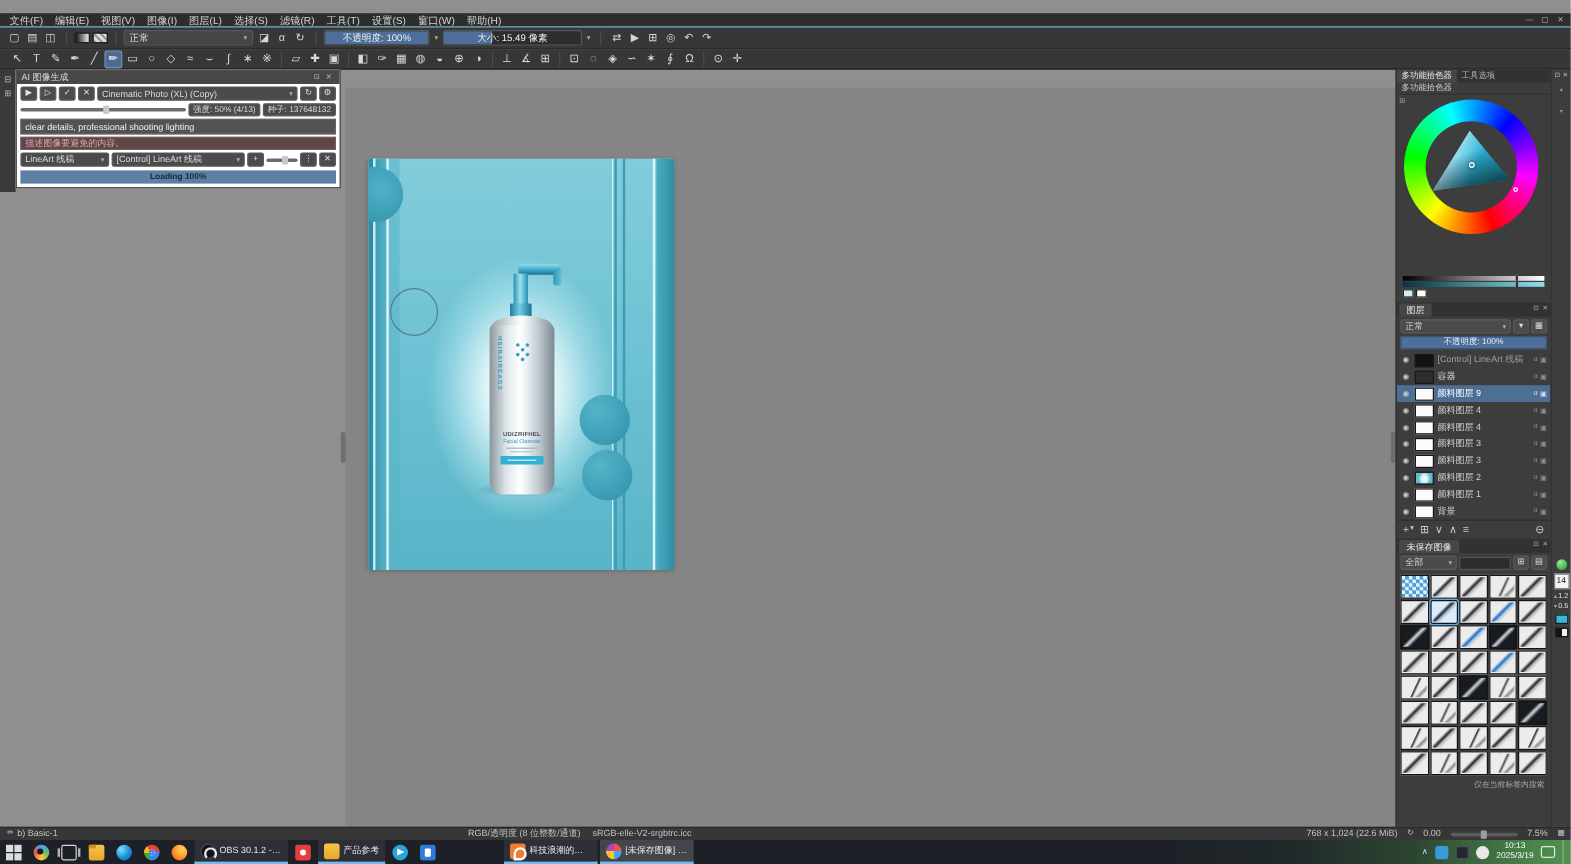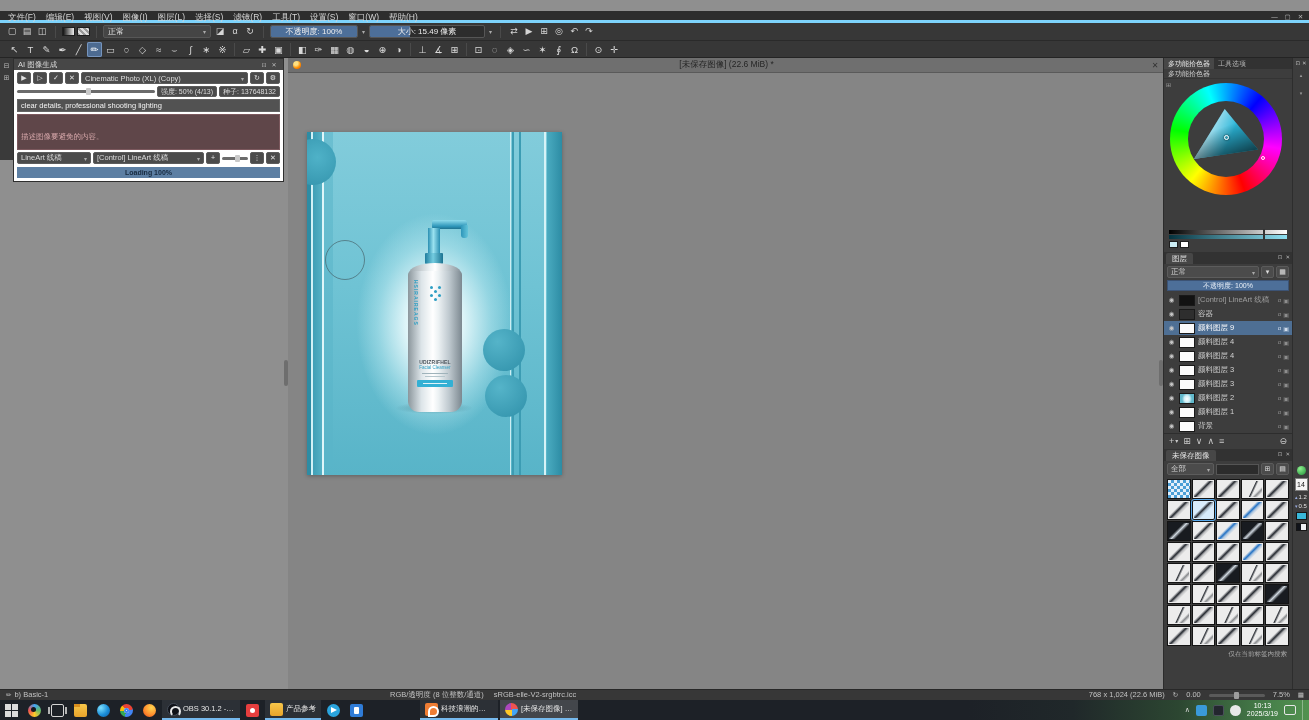--- a/index.html
+++ b/index.html
@@ -8,21 +8,21 @@
   #app{position:relative;width:1309px;height:720px;background:#8f8f8f;overflow:hidden}
 
   
   #titlebar{position:absolute;left:0;top:0;width:100%;height:11px;background:#151515;display:flex;align-items:center;color:#b9b9b9;font-size:8px}
   .krita-dot{width:7px;height:7px;margin:0 4px;border-radius:2px;background:linear-gradient(135deg,#ef5350 0%,#ffca28 45%,#42a5f5 75%,#ab47bc 100%);flex:none}
   #titlebar .title{flex:1;white-space:nowrap;overflow:hidden}
   #wincontrols{display:flex}
   .wbtn{width:17px;text-align:center;color:#c9c9c9;font-size:7px;line-height:11px}
 
   
-  #menubar{position:absolute;left:0;top:11px;width:100%;height:12px;background:#2d2d2d;border-bottom:3px solid #7dd3fc;display:flex;font-size:8.5px;color:#d4d4d4;padding-left:3px}
+  #menubar{position:absolute;left:0;top:11px;width:100%;height:12px;background:#2d2d2d;border-bottom:1px solid #7dd3fc;display:flex;font-size:8.5px;color:#d4d4d4;padding-left:3px}
   #menuitems{display:flex}
   .menu-item{padding:0 5px;line-height:12px;white-space:nowrap}
   #mdi{margin-left:auto;display:flex;padding-right:2px}
   .mdibtn{width:13px;text-align:center;font-size:6.5px;color:#b5b5b5;line-height:11px}
 
   
   #toolbar1{position:absolute;left:0;top:23px;width:100%;height:18px;background:#373737;border-bottom:1px solid #2a2a2a;display:flex;align-items:center;padding-left:5px;gap:2px;color:#cfcfcf}
   .tgroup{display:flex;gap:1px}
   .tbtn{min-width:14px;height:13px;line-height:13px;text-align:center;font-size:9px;color:#d6d6d6}
   .vsep{width:1px;height:12px;background:#4a4a4a;margin:0 4px;flex:none}
@@ -54,21 +54,21 @@
   .dicon{width:10px;text-align:center;font-size:6px;color:#bbb}
   .drow{display:flex;align-items:center;gap:2px;padding:2px 3px 0}
   .sbtn{width:14px;height:12px;background:#4b4b4b;border:1px solid #5c5c5c;border-radius:2px;text-align:center;line-height:10px;font-size:7px;color:#e0e0e0;flex:none}
   .sel{height:12px;background:#4b4b4b;border:1px solid #5c5c5c;border-radius:2px;display:flex;align-items:center;gap:2px;padding:0 3px;font-size:7.5px;white-space:nowrap;overflow:hidden}
   .style-sel{flex:1}
   .mini-track{flex:1;height:3px;background:#6b6b6b;border-radius:2px;position:relative}
   .mini-track .knob{position:absolute;left:50%;top:-2px;width:5px;height:7px;background:#c9c9c9;border-radius:1px}
   .mini-track.fixed{flex:none;width:26px}
   .pill{height:11px;line-height:9px;background:#4b4b4b;border:1px solid #5c5c5c;border-radius:2px;padding:0 3px;font-size:7px;white-space:nowrap;flex:none}
   .prompt-box{margin:2px 3px 0;height:13px;line-height:12px;background:#525252;border:1px solid #646464;padding:0 3px;font-size:7.5px;color:#f2f2f2;white-space:nowrap;overflow:hidden}
-  .neg-box{margin:2px 3px 0;height:11px;line-height:10px;background:#5f4649;border:1px solid #7b585d;padding:17px 3px;font-size:7.5px;color:#d7a8ab;white-space:nowrap;overflow:hidden}
+  .neg-box{margin:2px 3px 0;height:11px;line-height:10px;background:#5f4649;border:1px solid #7b585d;padding:0 3px;font-size:7.5px;color:#d7a8ab;white-space:nowrap;overflow:hidden}
   .ctrl-sel1{width:74px;flex:none}
   .ctrl-sel2{flex:1}
   .progress{margin:3px 3px 2px;height:11px;background:#5d7fa3;text-align:center;font-size:7px;line-height:11px;color:#17293e;font-weight:bold}
 
   
   #doctabbar{position:absolute;left:288px;top:58px;width:875px;height:15px;background:#6f6f6f;border-bottom:1px solid #5a5a5a;display:flex;align-items:center;font-size:8.5px;color:#262626}
   .doc-icon{width:8px;height:8px;border-radius:50%;margin:0 5px;background:radial-gradient(circle at 35% 30%,#ffe082 0 2px,#ff8f00 60%,#e65100);flex:none}
   #doctabbar .dtab-title{flex:1;text-align:center;white-space:nowrap}
   #doctabbar .dtab-close{width:16px;text-align:center;color:#333;font-size:8px}
   #canvas{position:absolute;left:288px;top:73px;width:875px;height:616px;background:#858585}
@@ -402,25 +402,20 @@
       <span class="sbtn">+</span>
       <div class="mini-track fixed">
           <span class="knob"></span>
         </div>
       <span class="sbtn">⋮</span>
       <span class="sbtn">✕</span>
     </div>
     <div class="progress">Loading 100%</div>
   </div>
 
-  <div id="doctabbar">
-    <span class="doc-icon"></span>
-    <span class="dtab-title">[未保存图像] (22.6 MiB) *</span>
-    <span class="dtab-close">✕</span>
-  </div>
   <div id="canvas"></div>
   <div class="splitter" style="left:284px;top:360px"></div>
   <div class="splitter" style="left:1159px;top:360px"></div>
 
   <div id="artwork">
     <div class="aw" id="aw-bg"></div>
     <div class="aw" id="aw-s1"></div>
     <div class="aw" id="aw-s2"></div>
     <div class="aw" id="aw-s3"></div>
     <div class="aw" id="aw-s4"></div>

